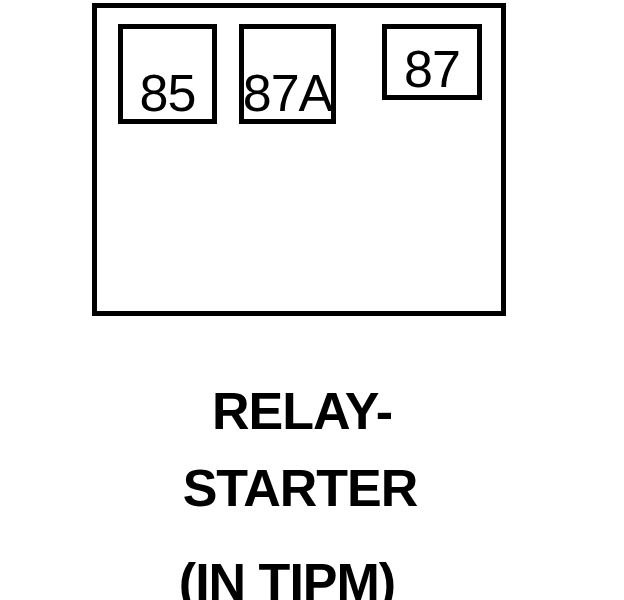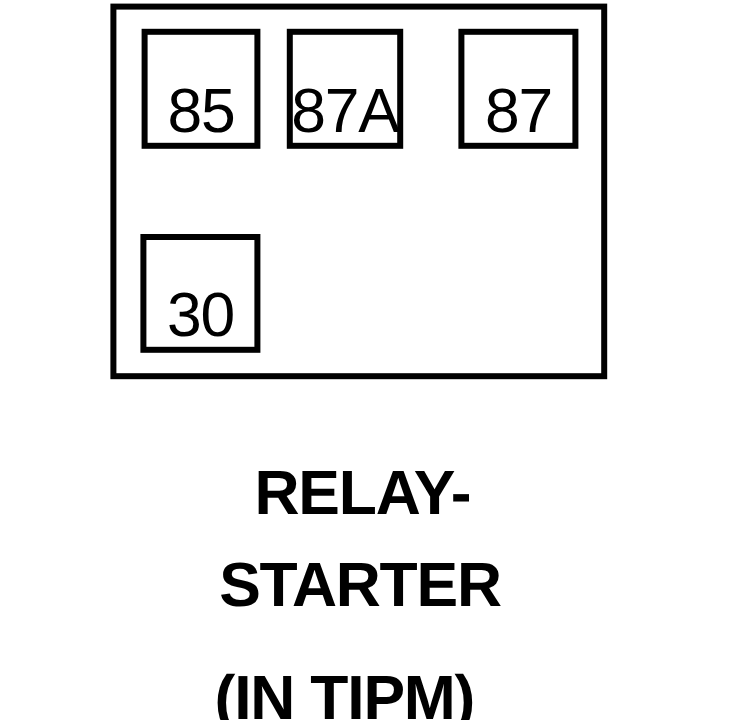--- a/index.html
+++ b/index.html
@@ -37,21 +37,21 @@
   }
   .pin-label {
     font-size: 52px;
     line-height: 1;
     letter-spacing: -1px;
     white-space: nowrap;
   }
   
   .pin-85  { left: 21px;  top: 16px;  width: 99px;  height: 100px; }
   .pin-87a { left: 142px; top: 16px;  width: 97px; height: 100px; }
-  .pin-87  { left: 285px; top: 16px;  width: 100px; height: 100px; align-items: flex-end; }
+  .pin-87  { left: 285px; top: 16px;  width: 100px; height: 76px; align-items: flex-end; }
   .pin-30  { left: 20px;  top: 187px; width: 100px; height: 99px; }
   .pin-86  { left: 286px; top: 187px; width: 100px; height: 99px; }
 
   .caption-line {
     position: absolute;
     transform: translateX(-50%);
     font-size: 52px;
     font-weight: bold;
     line-height: 1;
     letter-spacing: -1px;
@@ -73,23 +73,20 @@
     </div>
 
     <div class="pin pin-87a">
       <span class="pin-label">87A</span>
     </div>
 
     <div class="pin pin-87">
       <span class="pin-label">87</span>
     </div>
 
-    <div class="pin pin-30">
-      <span class="pin-label">30</span>
-    </div>
 
 
   </div>
 
   <div class="caption-line caption-line-1">RELAY-</div>
 
   <div class="caption-line caption-line-2">STARTER</div>
 
   <div class="caption-line caption-line-3">(IN TIPM)</div>
 

